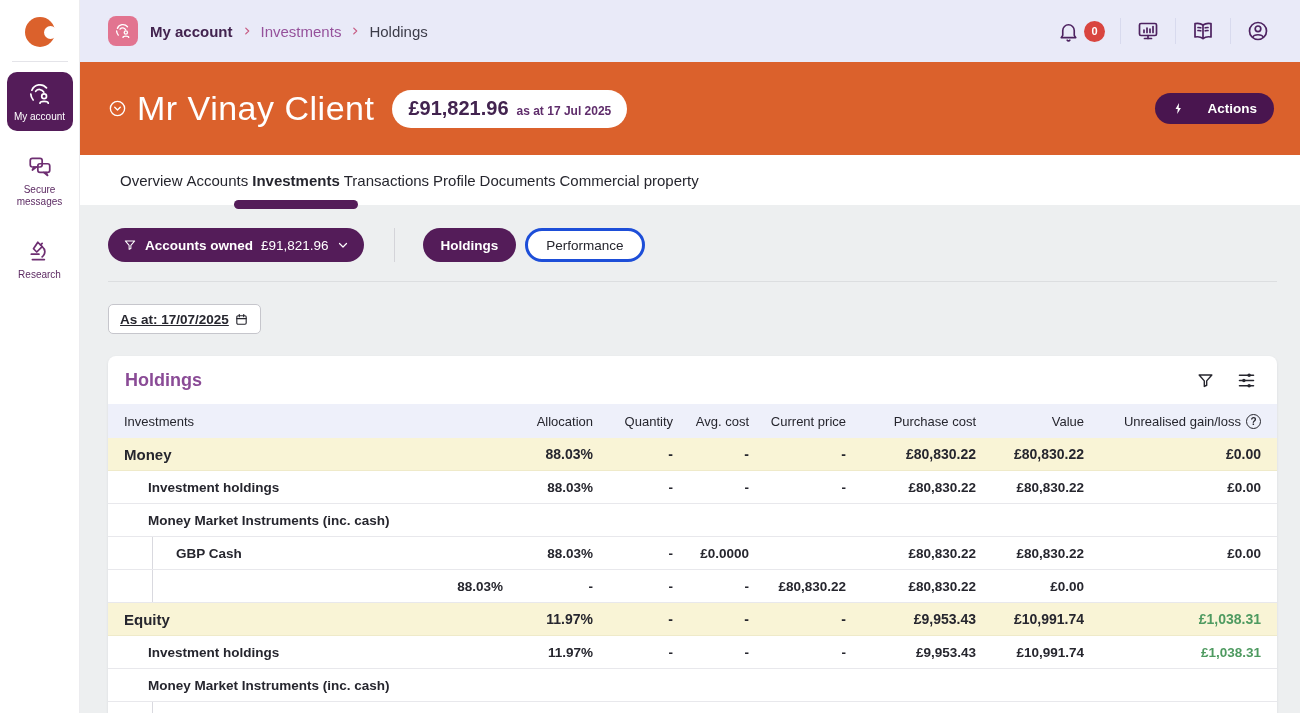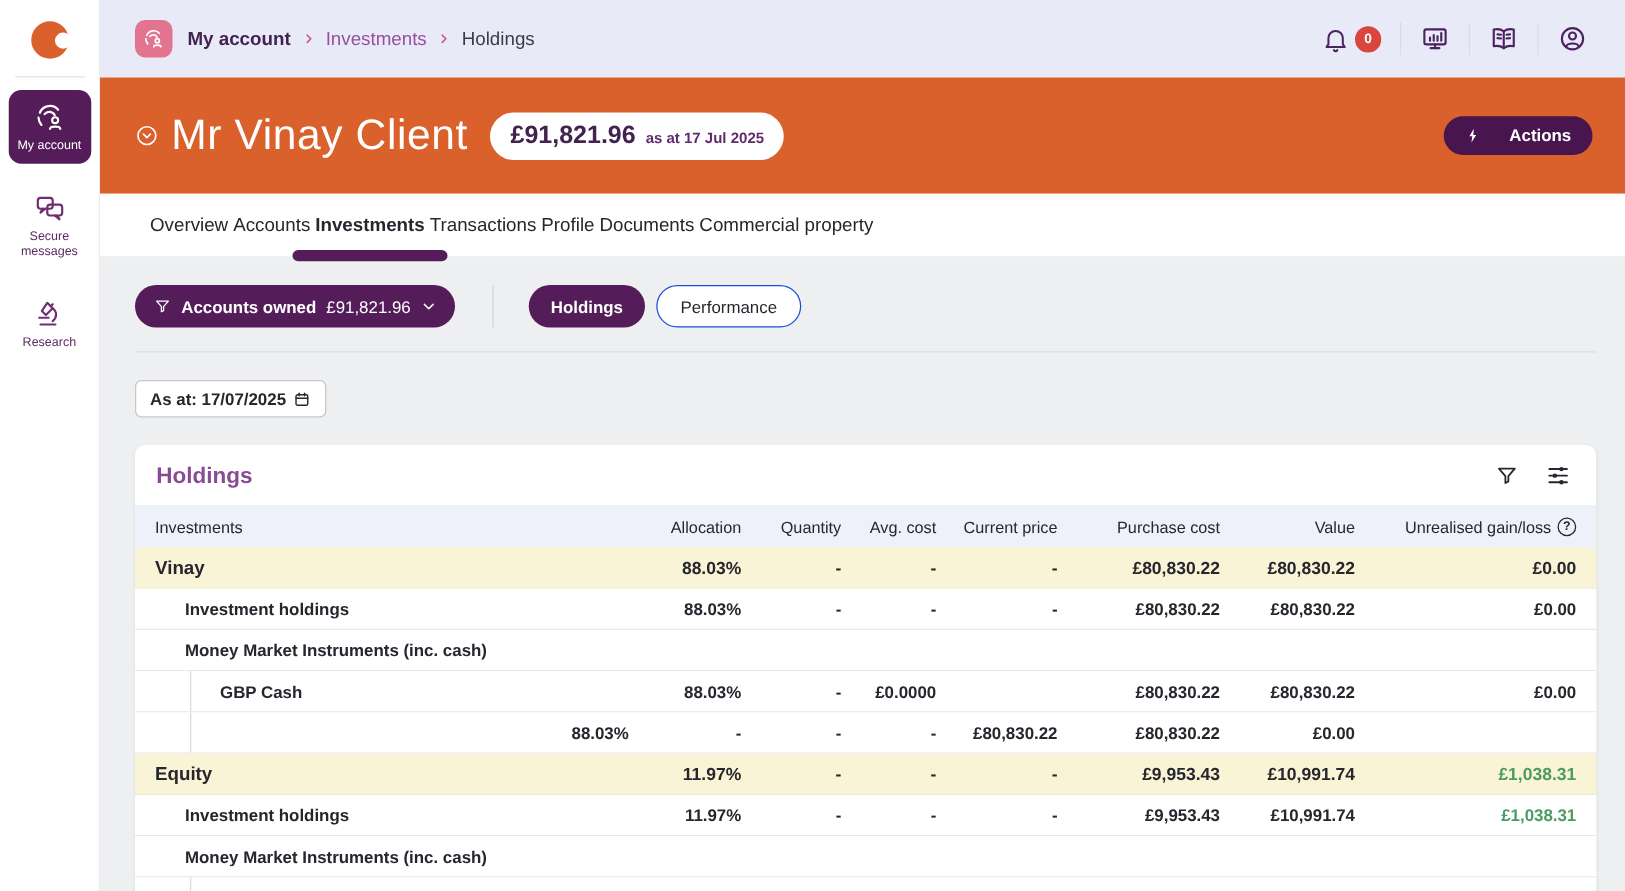--- a/index.html
+++ b/index.html
@@ -54,23 +54,23 @@
 
   
   .content { flex: 1; background: #EDEFF0; padding: 23px 23px 0 28px; overflow: hidden; }
   .filter-row { display: flex; align-items: center; }
   .chip { height: 34px; border-radius: 17px; background: #541C59; color: #fff; border: none; display: flex; align-items: center; gap: 8px; padding: 0 15px; font-size: 13.5px; font-family: inherit; cursor: pointer; }
   .chip .chip-label { font-weight: 600; }
   .filter-vsep { width: 1px; height: 34px; background: #D4D4D9; margin: 0 28px 0 30px; }
   .seg { display: flex; align-items: center; gap: 9px; }
   .seg-pill { height: 34px; border-radius: 17px; padding: 0 18px; font-size: 13.5px; font-family: inherit; display: flex; align-items: center; cursor: pointer; }
   .seg-pill.selected { background: #541C59; color: #fff; border: none; font-weight: 600; }
-  .seg-pill.unselected { background: #fff; color: #26262E; border: 1px solid #1d4ed8; }
+  .seg-pill.unselected { background: #fff; color: #26262E; border: 3px solid #1d4ed8; }
   .filter-divider { height: 1px; background: #DCDEE0; margin: 19px 0 22px 0; }
-  .date-box { height: 30px; background: #fff; border: 1px solid #C6C6CC; border-radius: 5px; display: inline-flex; align-items: center; gap: 5px; padding: 0 11px; font-size: 13.5px; font-weight: 600; color: #26262E; cursor: pointer; }
+  .date-box { height: 30px; background: #fff; border: 1px solid #C6C6CC; border-radius: 5px; display: inline-flex; align-items: center; gap: 5px; padding: 0 11px; font-size: 13.5px; font-weight: 600; color: #26262E; cursor: pointer; text-decoration: underline; }
 
   
   .card { margin-top: 22px; background: #fff; border-radius: 8px 8px 0 0; box-shadow: 0 1px 3px rgba(30,30,50,0.08); height: 600px; }
   .card-head { height: 48px; display: flex; align-items: center; padding: 0 20px 0 17px; }
   .card-title { color: #8A4B96; font-size: 18px; }
   .card-tools { margin-left: auto; display: flex; align-items: center; gap: 21px; color: #26262E; }
   .card-tools .tool { cursor: pointer; }
 
   .trow { display: grid; grid-template-columns: minmax(0,1fr) 90px 80px 76px 97px 130px 108px 177px; align-items: center; padding: 0 16px; position: relative; }
   .thead { height: 34px; background: #EEF0FA; font-size: 13px; color: #26262E; }
@@ -311,21 +311,21 @@
           <div class="hcell num">Purchase cost</div>
           <div class="hcell num">Value</div>
           <div class="hcell num gain">
             <span>Unrealised gain/loss</span>
             <span class="help-icon">?</span>
           </div>
         </div>
 
         <div class="tbody">
             <div class="trow lvl0 group">
-              <div class="cell name">Vinay</div>
+              <div class="cell name">Money</div>
               <div class="cell num">88.03%</div>
               <div class="cell num">-</div>
               <div class="cell num">-</div>
               <div class="cell num">-</div>
               <div class="cell num">£80,830.22</div>
               <div class="cell num">£80,830.22</div>
               <div class="cell num">£0.00</div>
             </div>
             <div class="trow lvl1">
               <div class="cell name">Investment holdings</div>

